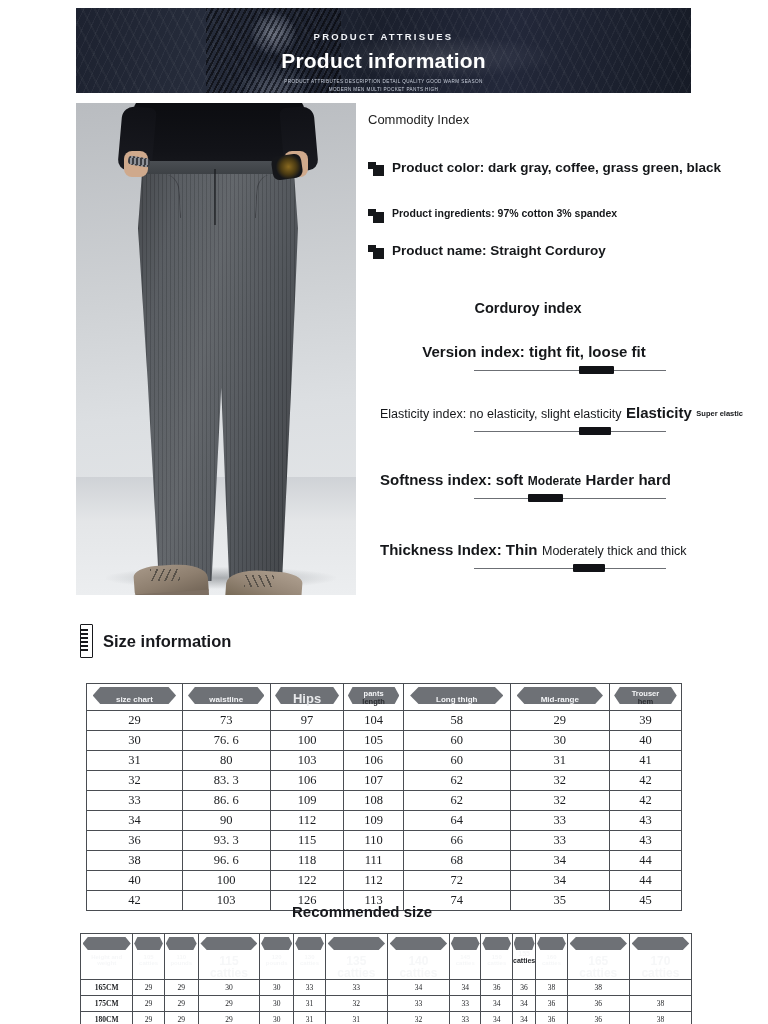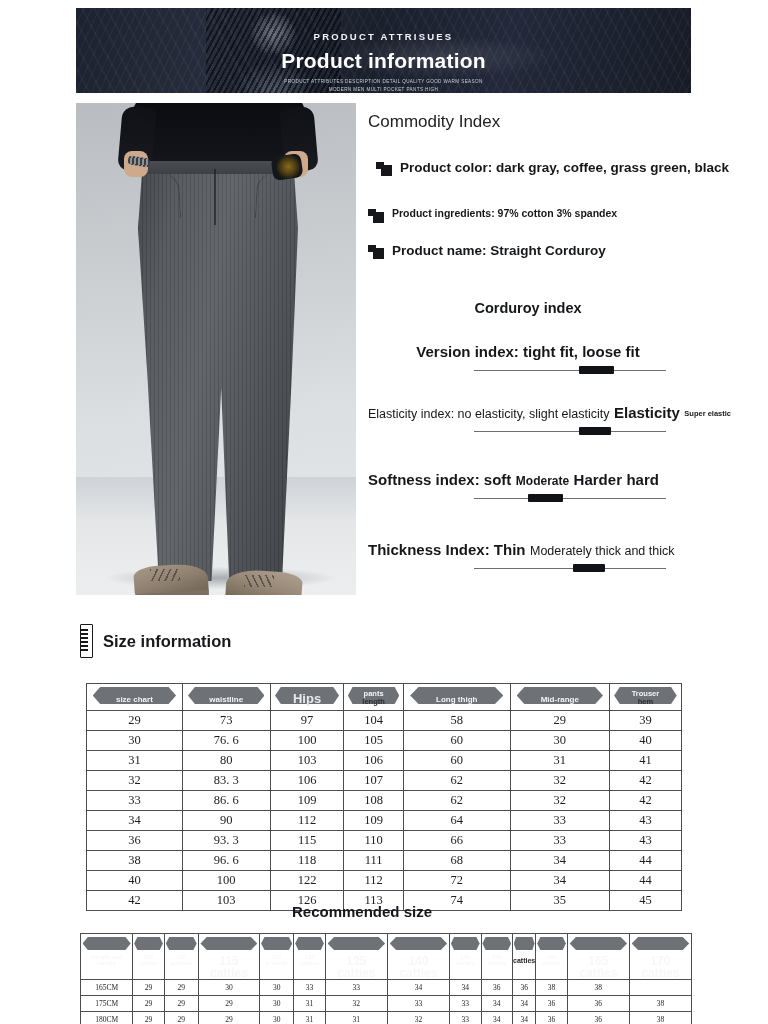--- a/index.html
+++ b/index.html
@@ -147,45 +147,45 @@
     background: repeating-linear-gradient(115deg, #59524a 0 1.5px, rgba(0,0,0,0) 1.5px 6px); }
   .ph-lace-r { position: absolute; left: 168px; top: 472px; width: 30px; height: 12px;
     background: repeating-linear-gradient(65deg, #59524a 0 1.5px, rgba(0,0,0,0) 1.5px 6px); }
   .ph-shadow {
     position: absolute; left: 30px; bottom: 6px; width: 230px; height: 22px;
     background: radial-gradient(ellipse at 50% 50%, rgba(90,95,100,0.45) 0%, rgba(90,95,100,0) 72%);
   }
 
   
   .info { position: absolute; left: 368px; top: 112px; width: 320px; }
-  .commodity-index { font-size: 17px; color: #222; }
+  .commodity-index { font-size: 13px; color: #222; }
 
   .bullet-row { display: flex; align-items: flex-start; gap: 7px; }
-  .bullet-row.b1 { position: absolute; left: 8px; top: 48px; text-align: right; }
+  .bullet-row.b1 { position: absolute; left: 0; top: 48px; text-align: right; }
   .bullet-row.b2 { position: absolute; left: 0; top: 95px; }
   .bullet-row.b3 { position: absolute; left: 0; top: 131px; }
   .flag-icon { position: relative; width: 17px; height: 15px; flex: 0 0 auto; margin-top: 2px; }
   .flag-icon i { position: absolute; background: #15171a; display: block; }
   .flag-icon i.a { left: 0; top: 0; width: 8px; height: 7px; }
   .flag-icon i.b { left: 5px; top: 3px; width: 11px; height: 11px; }
   .bullet-text.big { font-size: 13.5px; font-weight: 600; color: #15171a; white-space: nowrap; }
   .bullet-text.small { font-size: 10.5px; font-weight: 600; color: #15171a; white-space: nowrap; }
 
   .version-heading {
     position: absolute; left: 0; top: 188px; width: 320px;
     text-align: center; font-size: 14.5px; font-weight: 600; color: #15171a;
   }
 
   .idx-block { position: absolute; left: 0; width: 320px; }
   .idx-block.v  { top: 232px; }
   .idx-block.e  { top: 293px; }
   .idx-block.s  { top: 360px; }
   .idx-block.t  { top: 430px; }
 
-  .idx-labels { white-space: nowrap; line-height: 1.05; }
+  .idx-labels { white-space: nowrap; line-height: 1.05; margin-left: 12px; }
   .idx-labels .lg  { font-size: 15px;   font-weight: 600; color: #15171a; }
   .idx-labels .md  { font-size: 12.5px; font-weight: 400; color: #15171a; }
   .idx-labels .sm  { font-size: 12px;   font-weight: 600; color: #15171a; }
   .idx-labels .xs  { font-size: 7.5px;  font-weight: 600; color: #15171a; vertical-align: 2px; }
   .idx-labels.center { text-align: center; }
 
   .track { position: relative; height: 10px; margin-top: 5px; }
   .track .line {
     position: absolute; top: 4px; height: 1.2px; background: #6c6f74;
   }
@@ -261,21 +261,21 @@
   }
   .rec-hex-label {
     position: relative; z-index: 2; display: block; line-height: 1.0;
     font-family: "Liberation Sans", sans-serif; font-weight: bold;
     color: #f6f7f8; font-size: 6px; padding-top: 6px;
   }
   .rec-hex-label.big { font-size: 12px; padding-top: 21px; }
   .rec-hex-label.stack { font-size: 7px; color: #24262a; padding-top: 0px; }
   .rec-hex-label.stack b { display: block; font-weight: bold; }
   .rec-hex-label.stack b:first-child { color: #f6f7f8; }
-  .rec-table td.rowhead { font-size: 7.5px; font-weight: normal; margin-left: 27px; }
+  .rec-table td.rowhead { font-size: 7.5px; font-weight: bold; margin-left: 27px; }
 </style>
 </head>
 <body>
 
 <div class="banner">
   <div class="banner-portrait"></div>
   <div class="banner-glow"></div>
   <div class="banner-kicker">PRODUCT  ATTRISUES</div>
   <div class="banner-title">Product information</div>
   <div class="banner-sub l1">PRODUCT ATTRIBUTES DESCRIPTION DETAIL QUALITY GOOD WARM SEASON</div>

